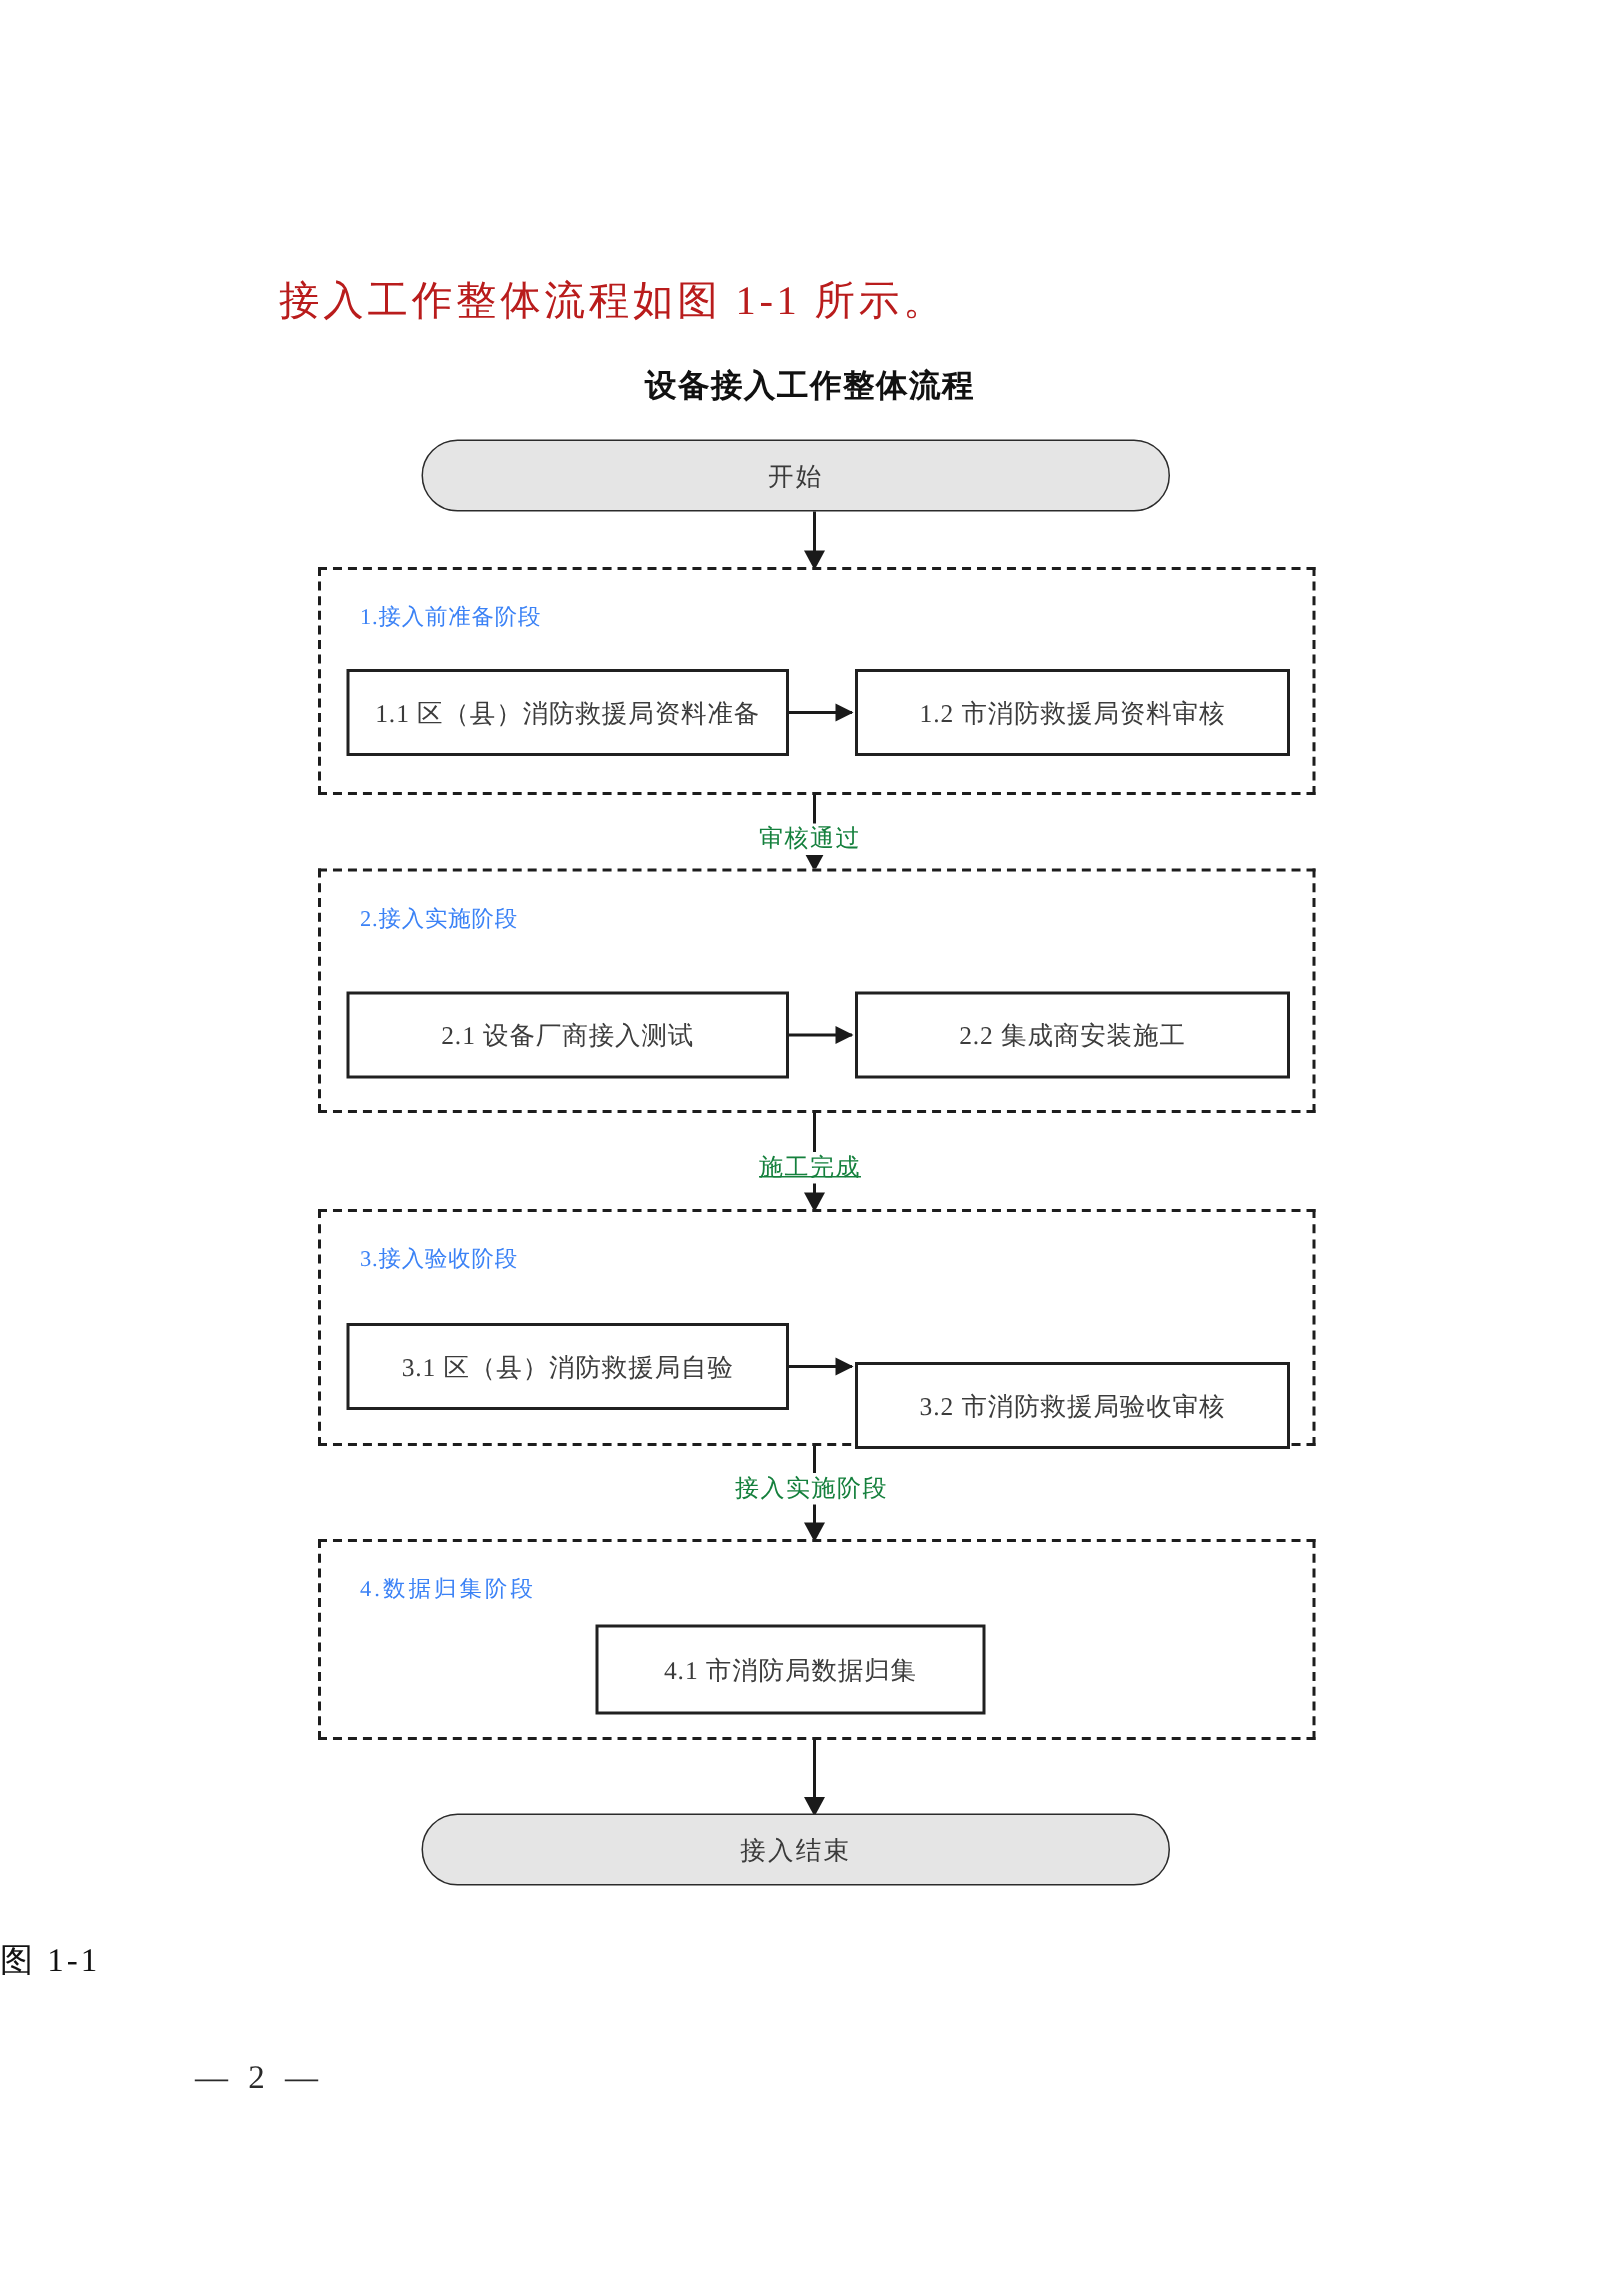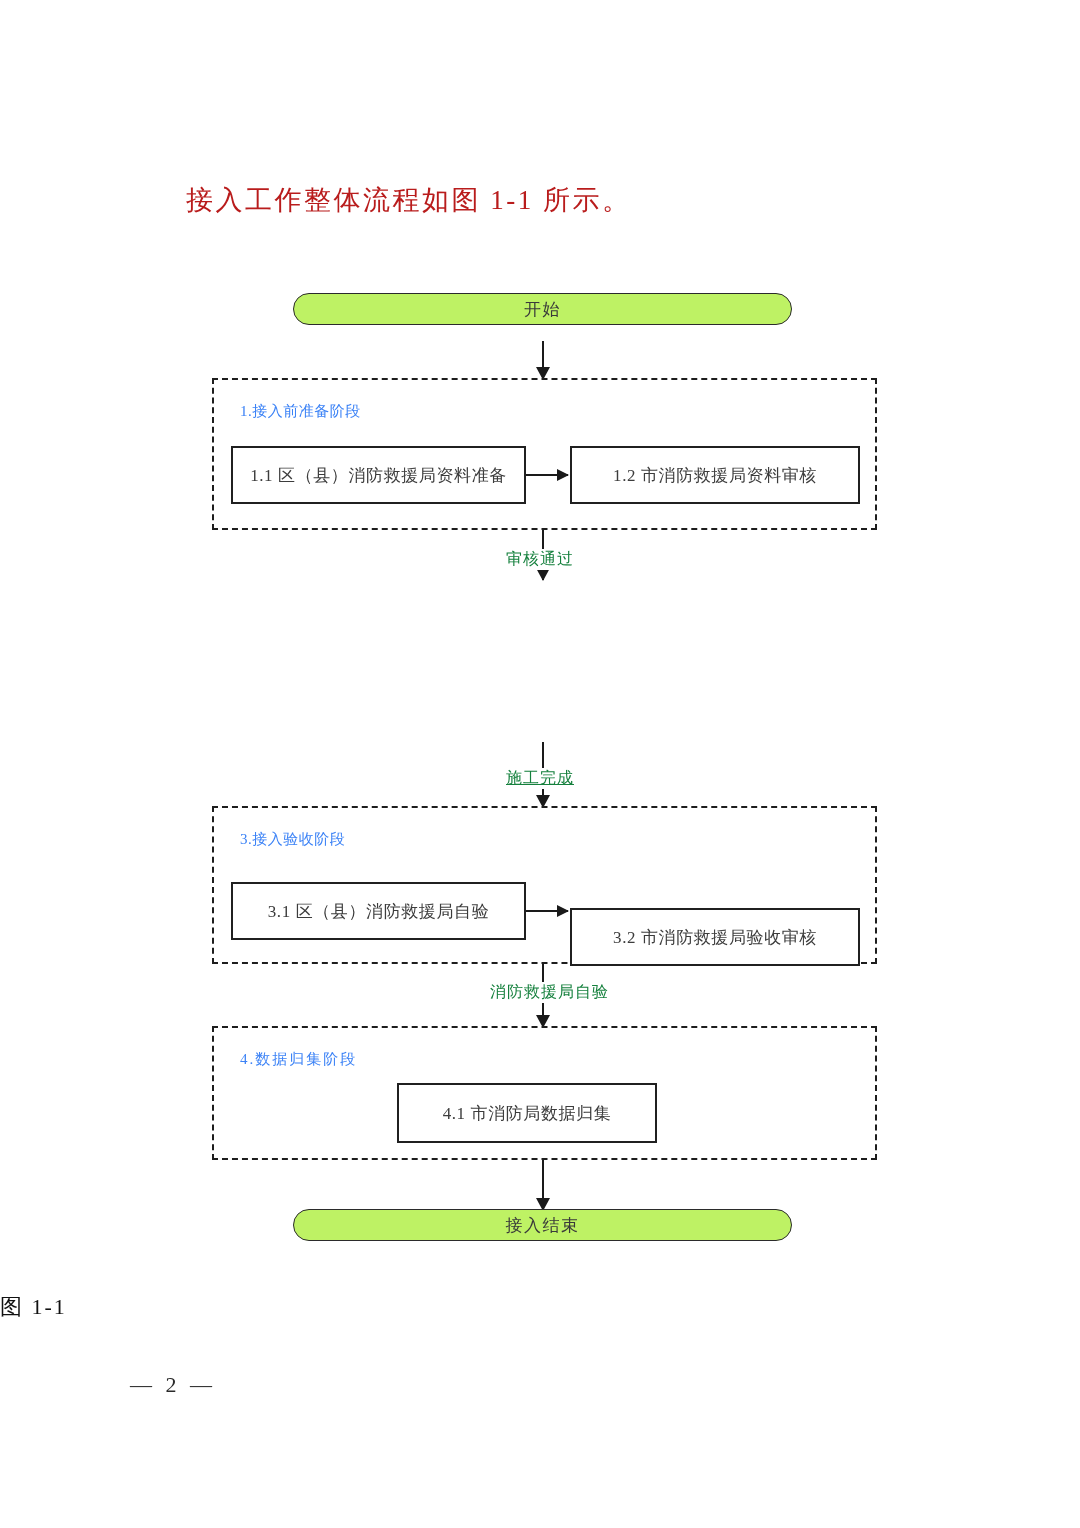--- a/index.html
+++ b/index.html
@@ -42,33 +42,33 @@
     text-align: center;
     font-size: 21px;
     font-weight: bold;
     letter-spacing: 1px;
     color: #111;
   }
 
   
   .terminal {
     position: absolute;
-    left: 293px;
+    left: 281px;
     width: 499px;
-    height: 32px;
+    height: 48px;
     border: 1.6px solid #2b2b2b;
     border-radius: 28px;
     box-sizing: border-box;
     display: flex;
     align-items: center;
     justify-content: center;
     font-size: 17px;
     letter-spacing: 1.5px;
     color: #3a3a3a;
-    background: #bef264;
+    background: #e5e5e5;
   }
   #terminal-start { top: 293px; }
   #terminal-end   { top: 1209px; }
 
   
   .stage {
     position: absolute;
     left: 212px;
     width: 665px;
     border: 2px dashed #1d1d1d;
@@ -195,48 +195,55 @@
     color: #2a2a2a;
   }
 </style>
 </head>
 <body>
 
 <div class="page">
 
   <div class="intro">接入工作整体流程如图 1-1 所示。</div>
 
+  <div class="flow-title">设备接入工作整体流程</div>
 
   <div class="terminal" id="terminal-start">开始</div>
 
   <div class="v-line" id="vline-start"></div>
 
   <div class="stage" id="stage-1">
     <div class="stage-label">1.接入前准备阶段</div>
     <div class="proc" id="proc-1-1">1.1 区（县）消防救援局资料准备</div>
     <div class="h-arrow" id="arrow-1"></div>
     <div class="proc" id="proc-1-2">1.2 市消防救援局资料审核</div>
   </div>
 
   <div class="v-line" id="vline-1"></div>
   <div class="flow-edge-label" id="edge-label-1">审核通过</div>
 
+  <div class="stage" id="stage-2">
+    <div class="stage-label">2.接入实施阶段</div>
+    <div class="proc" id="proc-2-1">2.1 设备厂商接入测试</div>
+    <div class="h-arrow" id="arrow-2"></div>
+    <div class="proc" id="proc-2-2">2.2 集成商安装施工</div>
+  </div>
 
   <div class="v-line" id="vline-2"></div>
   <div class="flow-edge-label" id="edge-label-2">施工完成</div>
 
   <div class="stage" id="stage-3">
     <div class="stage-label">3.接入验收阶段</div>
     <div class="proc" id="proc-3-1">3.1 区（县）消防救援局自验</div>
     <div class="h-arrow" id="arrow-3"></div>
     <div class="proc" id="proc-3-2">3.2 市消防救援局验收审核</div>
   </div>
 
   <div class="v-line" id="vline-3"></div>
-  <div class="flow-edge-label" id="edge-label-3">消防救援局自验</div>
+  <div class="flow-edge-label" id="edge-label-3">接入实施阶段</div>
 
   <div class="stage" id="stage-4">
     <div class="stage-label">4.数据归集阶段</div>
     <div class="proc" id="proc-4-1">4.1 市消防局数据归集</div>
   </div>
 
   <div class="v-line" id="vline-4"></div>
 
   <div class="terminal" id="terminal-end">接入结束</div>
 

